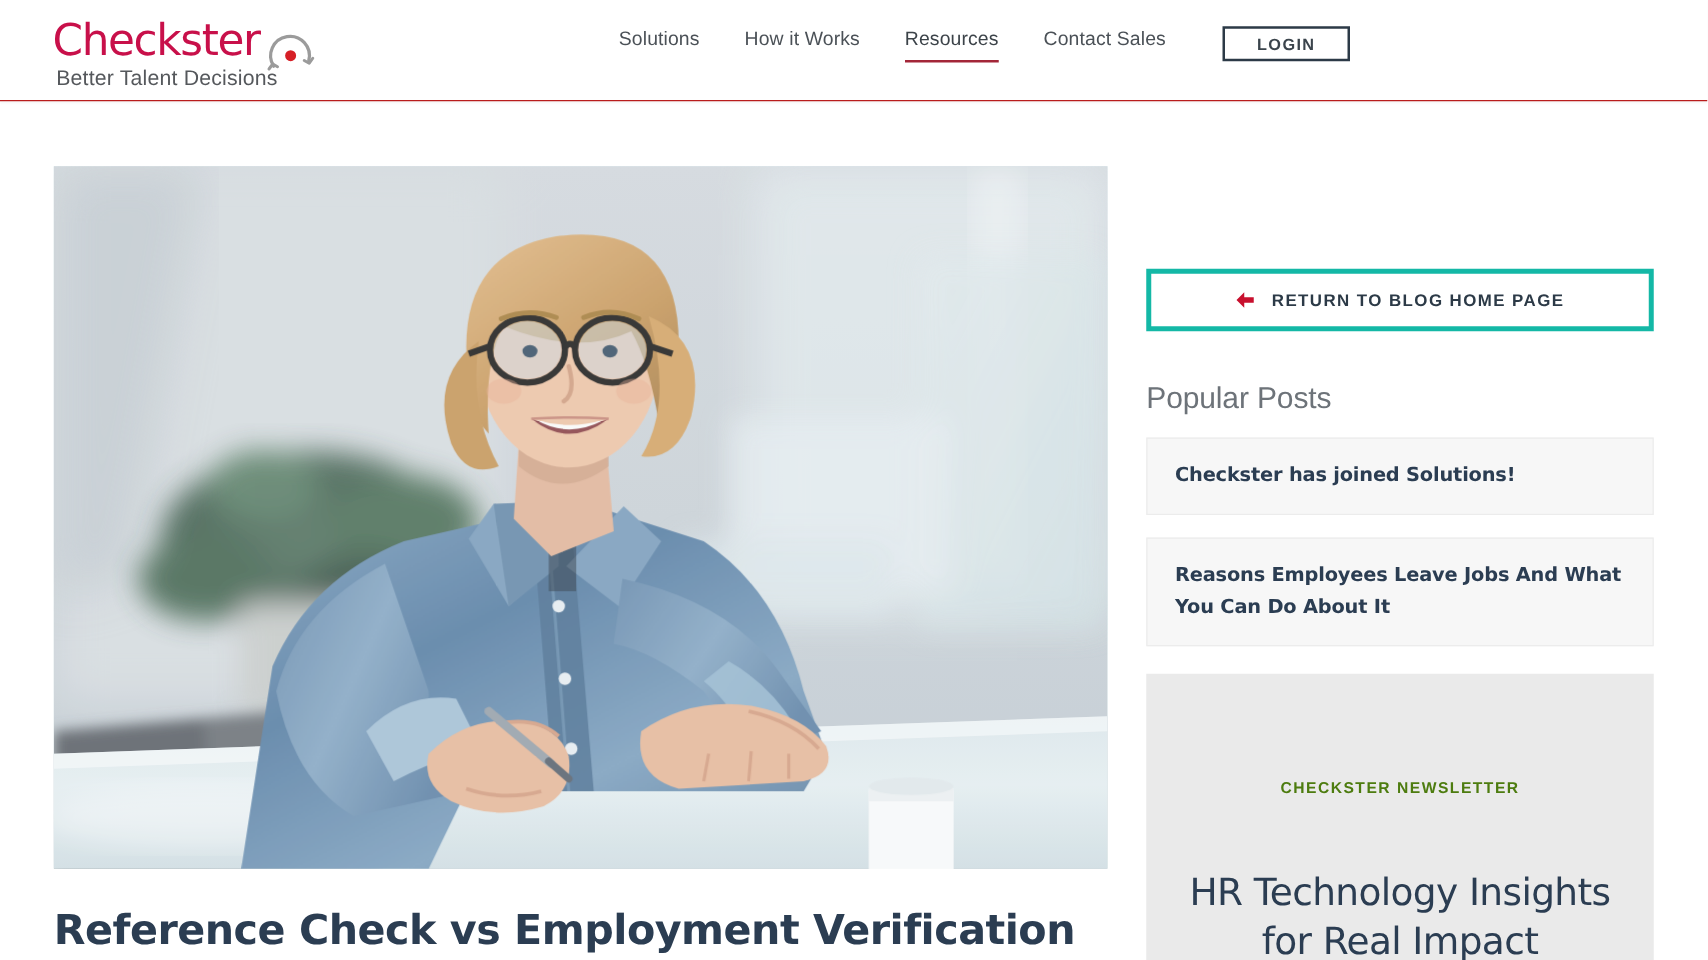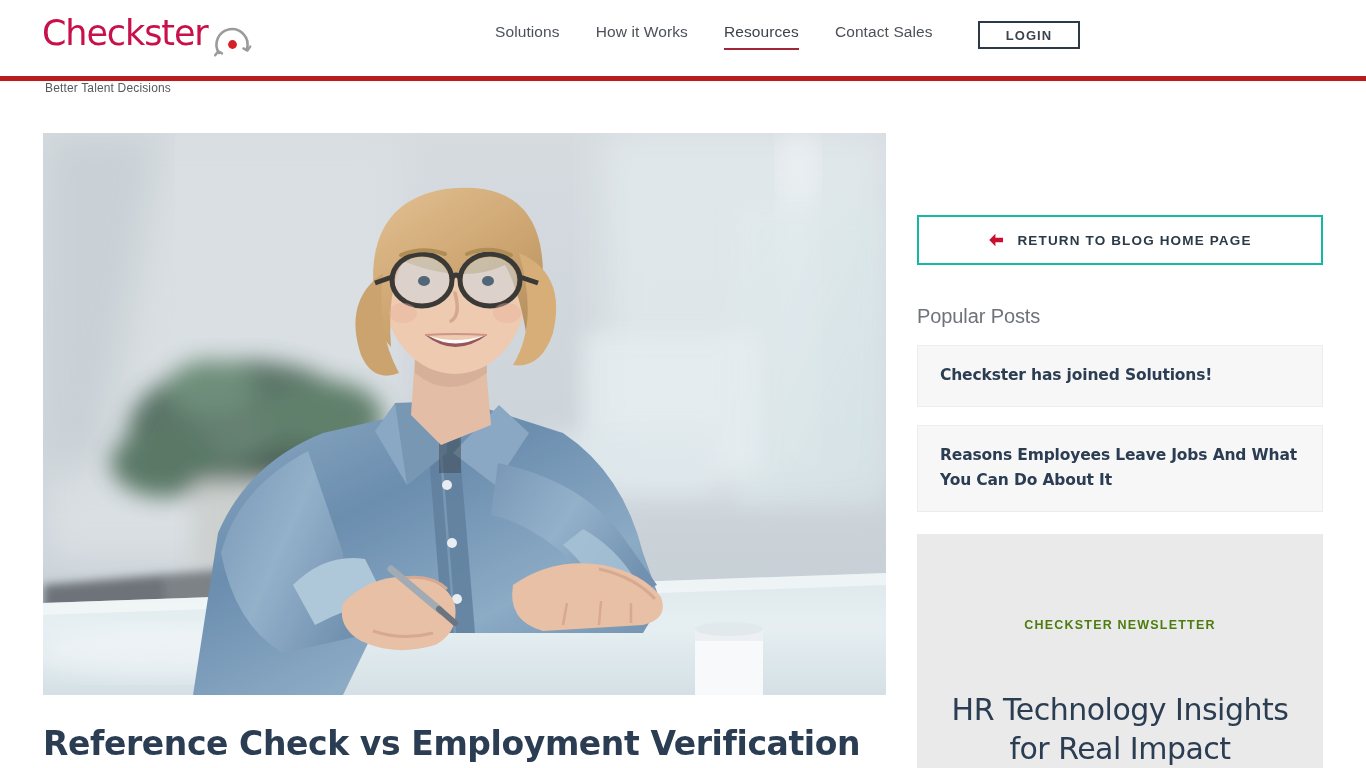--- a/index.html
+++ b/index.html
@@ -16,21 +16,21 @@
     background: #ffffff;
     color: #2b3d52;
     -webkit-font-smoothing: antialiased;
   }
 
   
   .site-header {
     position: relative;
     height: 81px;
     background: #ffffff;
-    border-bottom: 5px solid #b91c1c;
+    border-bottom: 1px solid #b91c1c;
     box-shadow: 0 1px 2px rgba(0,0,0,0.045);
     display: flex;
     align-items: center;
   }
 
   .logo {
     position: absolute;
     left: 42px;
     top: 13px;
     width: 200px;
@@ -55,26 +55,25 @@
     left: 168px;
     top: 10px;
     width: 46px;
     height: 40px;
   }
   .logo-tagline {
     position: absolute;
     left: 3px;
     top: 40px;
     font-family: "Liberation Sans", sans-serif;
-    font-size: 12px;
+    font-size: 17px;
     font-weight: 400;
     letter-spacing: 0.15px;
     color: #55585c;
     white-space: nowrap;
-    margin-top: 28px;
   }
 
   .main-nav {
     position: absolute;
     left: 495px;
     top: 0;
     height: 64px;
     display: flex;
     align-items: center;
     gap: 0;
@@ -162,21 +161,21 @@
     width: 406px;
   }
 
   .return-button {
     display: flex;
     align-items: center;
     justify-content: center;
     gap: 13px;
     width: 406px;
     height: 50px;
-    border: 2px solid #14b8a6;
+    border: 4px solid #14b8a6;
     background: #ffffff;
     text-decoration: none;
     cursor: pointer;
   }
   .return-arrow {
     width: 16px;
     height: 14px;
     flex: 0 0 auto;
     display: block;
   }
@@ -184,21 +183,21 @@
     font-size: 13.5px;
     font-weight: 600;
     letter-spacing: 1.15px;
     color: #2c3a47;
     white-space: nowrap;
   }
 
   .sidebar-heading {
     margin-top: 40px;
     margin-bottom: 17px;
-    font-size: 20px;
+    font-size: 24px;
     font-weight: 400;
     letter-spacing: -0.1px;
     color: #6d7379;
   }
 
   .post-card {
     display: block;
     width: 406px;
     background: #f7f7f7;
     border: 1px solid #ececec;

